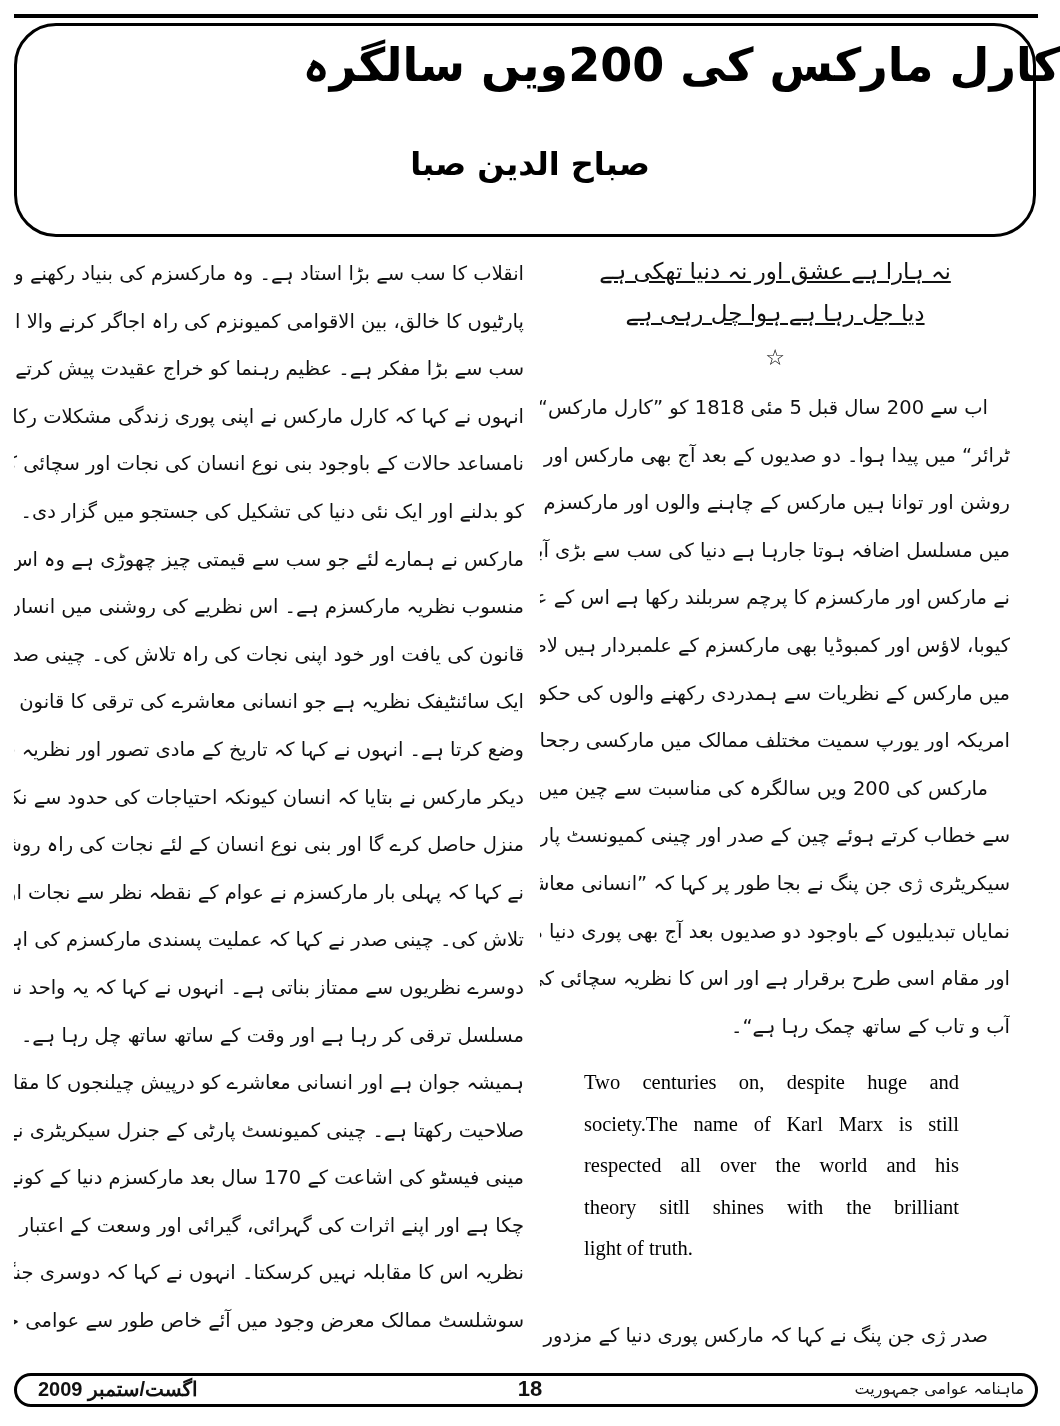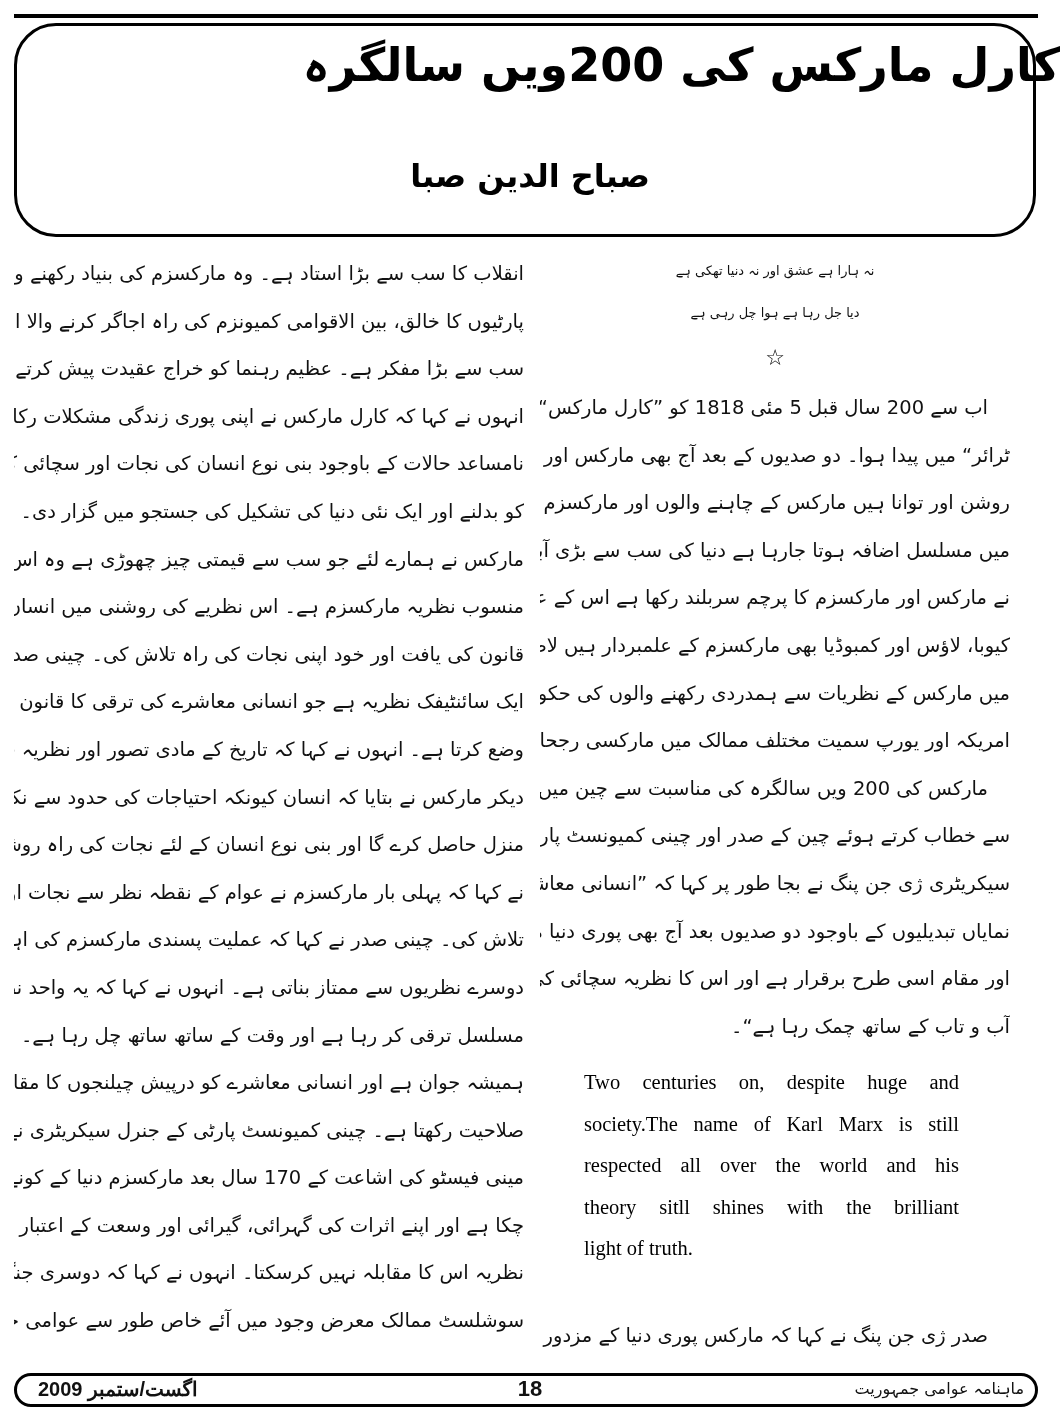--- a/index.html
+++ b/index.html
@@ -15,37 +15,37 @@
     border: 3px solid #000; border-radius: 42px; box-sizing: content-box;
   }
   .title {
     position: absolute; left: 0; right: 0; top: 38px; text-align: right;
     font-family: "DejaVu Sans", sans-serif; font-weight: bold; font-size: 46px;
     direction: rtl; letter-spacing: 0; color: #000;
   }
   .author {
     position: absolute; left: 0; right: 0; top: 145px; text-align: center;
     font-family: "DejaVu Sans", sans-serif; font-weight: bold; font-size: 32px;
-    direction: rtl; color: #000; margin-top: 12px;
+    direction: rtl; color: #000;
   }
   .col {
     position: absolute; direction: rtl; text-align: justify; text-align-last: right;
     font-family: "DejaVu Sans", sans-serif; font-size: 19.5px; color: #111;
   }
   .col-left { left: 14px; top: 250px; width: 510px; }
   .col-right { left: 540px; top: 250px; width: 470px; }
   .line {
     height: 47.6px; line-height: 47.6px; white-space: nowrap; overflow: hidden;
     text-align: justify; text-align-last: justify;
   }
   .line.last { text-align-last: right; }
   .line.indent { padding-right: 22px; }
   .verse {
     text-align: right; text-align-last: center; height: 42px; line-height: 42px;
-    font-size: 13px; white-space: nowrap;
+    font-size: 23px; white-space: nowrap; text-decoration: underline;
   }
   .star {
     text-align: center; text-align-last: center; height: 50px; line-height: 48px;
     font-size: 22px; color: #000;
   }
   .english-quote {
     position: absolute; left: 584px; top: 1062px; width: 375px;
     font-family: "Liberation Serif", serif; font-size: 20.5px; color: #000000;
     direction: ltr;
   }

